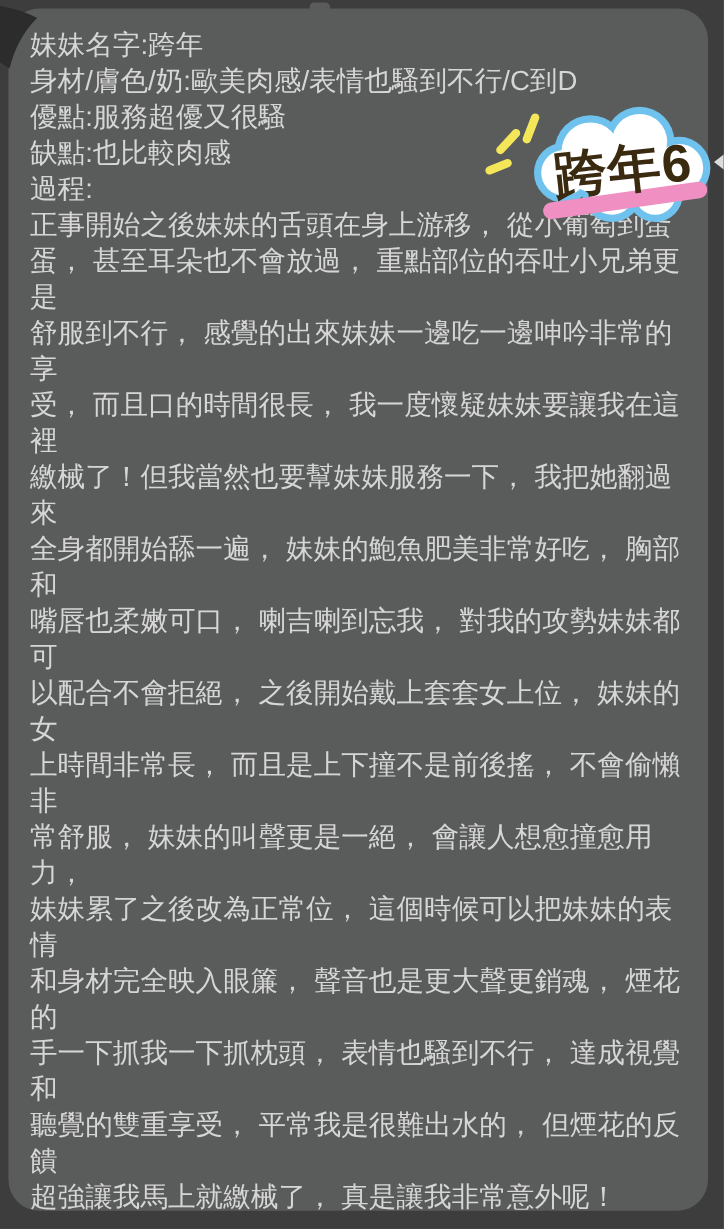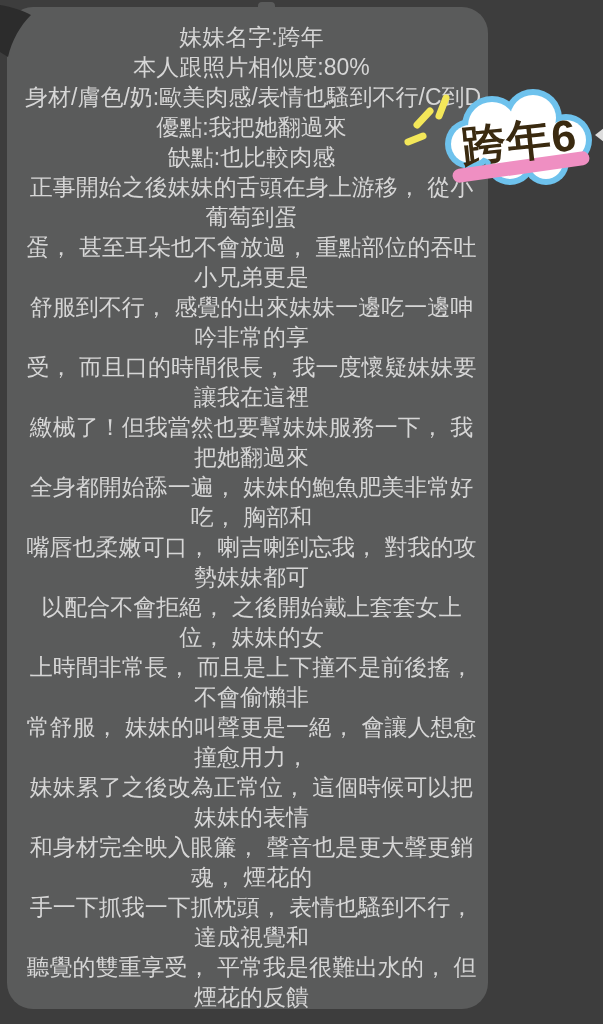--- a/index.html
+++ b/index.html
@@ -6,26 +6,25 @@
   body {
     width: 603px; height: 1024px;
     background: #3d3d3d;
     position: relative;
     overflow: hidden;
     font-family: "Liberation Sans", "DejaVu Sans", sans-serif;
   }
   .bubble {
     position: absolute;
     left: 7px; top: 7px;
-    width: 481px; height: 1002px;
+    width: 583px; height: 1002px;
     background: #5a5b5b;
     border-radius: 26px;
     overflow: hidden;
     box-sizing: border-box;
-    text-align: center;
   }
   .content {
     padding: 15px 10px 0 18px;
     color: #d6d6d6;
     font-size: 23px;
     line-height: 30px;
     letter-spacing: 0px;
   }
   .line { white-space: pre; height: 30px; }
   .para { white-space: pre-line; }
@@ -50,24 +49,24 @@
     font-family: "Liberation Sans", "DejaVu Sans", sans-serif;
     font-weight: bold;
   }
 </style>
 </head>
 <body>
 
 <div class="bubble">
   <div class="content">
     <div class="line">妹妹名字:跨年</div>
-    <div class="line">本人跟照片相似度:80%</div>
     <div class="line">身材/膚色/奶:歐美肉感/表情也騷到不行/C到D</div>
-    <div class="line">優點:我把她翻過來</div>
+    <div class="line">優點:服務超優又很騷</div>
     <div class="line">缺點:也比較肉感</div>
+    <div class="line">過程:</div>
     <div class="para">正事開始之後妹妹的舌頭在身上游移， 從小葡萄到蛋
 蛋， 甚至耳朵也不會放過， 重點部位的吞吐小兄弟更是
 舒服到不行， 感覺的出來妹妹一邊吃一邊呻吟非常的享
 受， 而且口的時間很長， 我一度懷疑妹妹要讓我在這裡
 繳械了！但我當然也要幫妹妹服務一下， 我把她翻過來
 全身都開始舔一遍， 妹妹的鮑魚肥美非常好吃， 胸部和
 嘴唇也柔嫩可口， 喇吉喇到忘我， 對我的攻勢妹妹都可
 以配合不會拒絕， 之後開始戴上套套女上位， 妹妹的女
 上時間非常長， 而且是上下撞不是前後搖， 不會偷懶非
 常舒服， 妹妹的叫聲更是一絕， 會讓人想愈撞愈用力，

